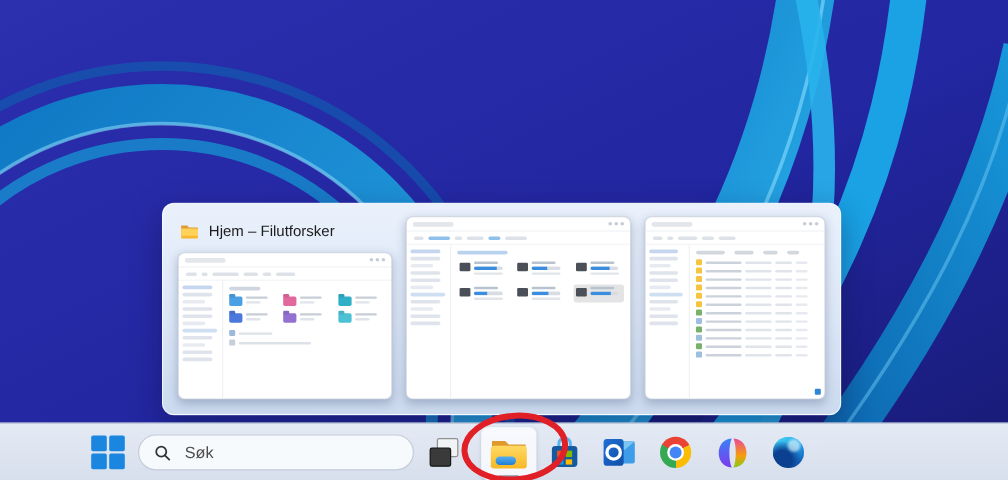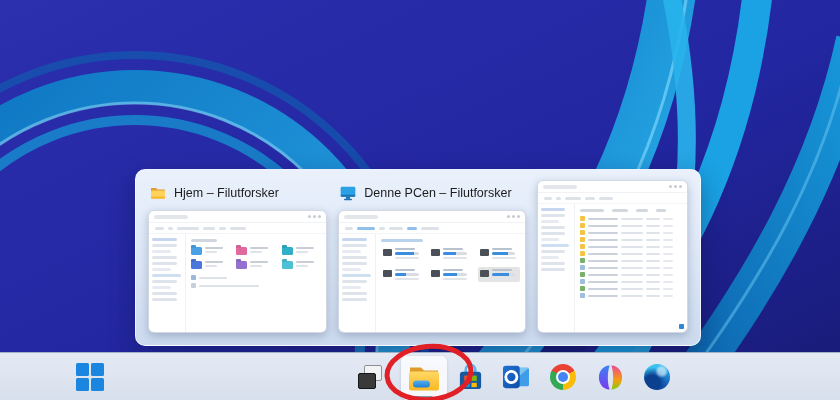--- a/index.html
+++ b/index.html
@@ -243,29 +243,20 @@
                   <span class="extra-ico" style="background:#c7cfda"></span>
                   <span class="extra-dash" style="width:60px"></span>
                 </div>
             </div>
           </div>
         </div>
       </div>
     </div>
 
     <div class="preview-group pg-2">
-      <div class="preview-header">
-        <svg width="16" height="15" viewBox="0 0 24 22">
-          <rect x="1" y="1" width="22" height="15" rx="2" fill="#2ba0e4"></rect>
-          <rect x="1" y="13" width="22" height="3" rx="1.5" fill="#1b72b4"></rect>
-          <rect x="9" y="16" width="6" height="3" fill="#1b72b4"></rect>
-          <rect x="6" y="19" width="12" height="2" rx="1" fill="#1b72b4"></rect>
-        </svg>
-        <span class="preview-title">Denne PCen – Filutforsker</span>
-      </div>
       <div class="mw">
         <div class="mw-top">
           <span class="mw-tab"></span>
             <span class="mw-dots">
               <i></i>
               <i></i>
               <i></i>
             </span>
         </div>
         <div class="mw-toolbar">
@@ -492,20 +483,27 @@
 
   <div class="taskbar">
 
     <div class="start-btn" title="">
       <i></i>
         <i></i>
       <i></i>
         <i></i>
     </div>
 
+    <div class="search-pill">
+      <svg width="15" height="15" viewBox="0 0 20 20">
+        <circle cx="8.5" cy="8.5" r="5.6" fill="none" stroke="#333" stroke-width="2"></circle>
+        <line x1="12.8" y1="12.8" x2="17.4" y2="17.4" stroke="#333" stroke-width="2" stroke-linecap="round"></line>
+      </svg>
+      <input type="text" placeholder="Søk" style="">
+    </div>
 
     <div class="tb-icon taskview">
       <span class="tv-back"></span>
       <span class="tv-front"></span>
     </div>
 
     <div class="explorer-wrap">
       <svg width="32" height="27" viewBox="0 0 32 26">
         <defs>
           <linearGradient id="feG" x1="0" y1="0" x2="0" y2="1">

